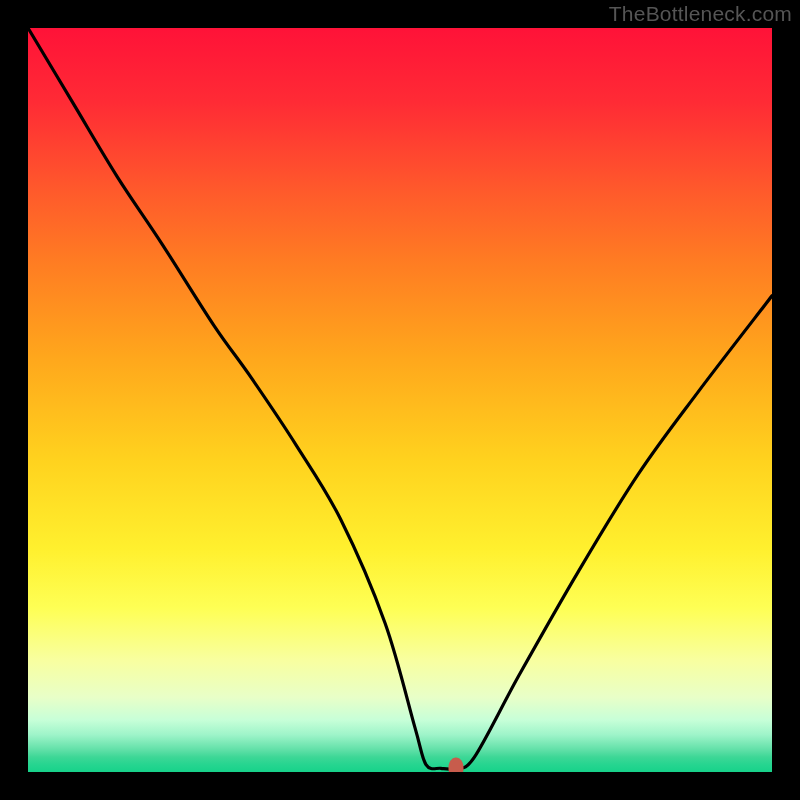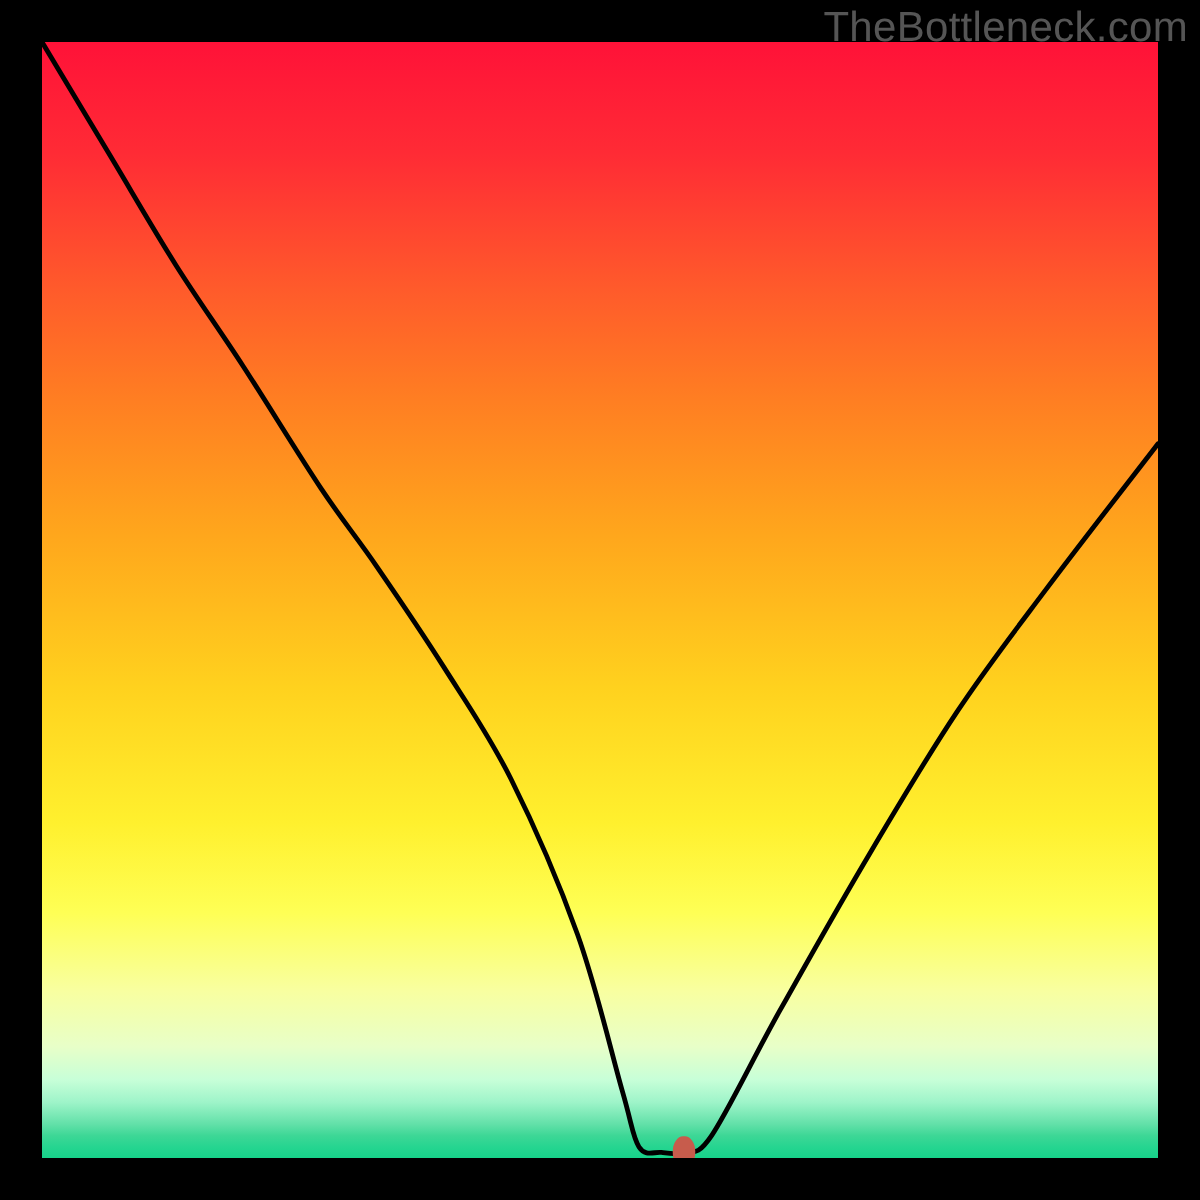--- a/index.html
+++ b/index.html
@@ -15,21 +15,21 @@
     position: relative;
     width: 800px;
     height: 800px;
     background: #000;
   }
   .watermark {
     position: absolute;
     top: 2px;
     right: 8px;
     color: #555555;
-    font-size: 28px;
+    font-size: 21px;
     font-weight: 400;
     letter-spacing: 0.2px;
     z-index: 10;
   }
   .plot-area {
     position: absolute;
     left: 28px;
     top: 28px;
     width: 744px;
     height: 744px;

